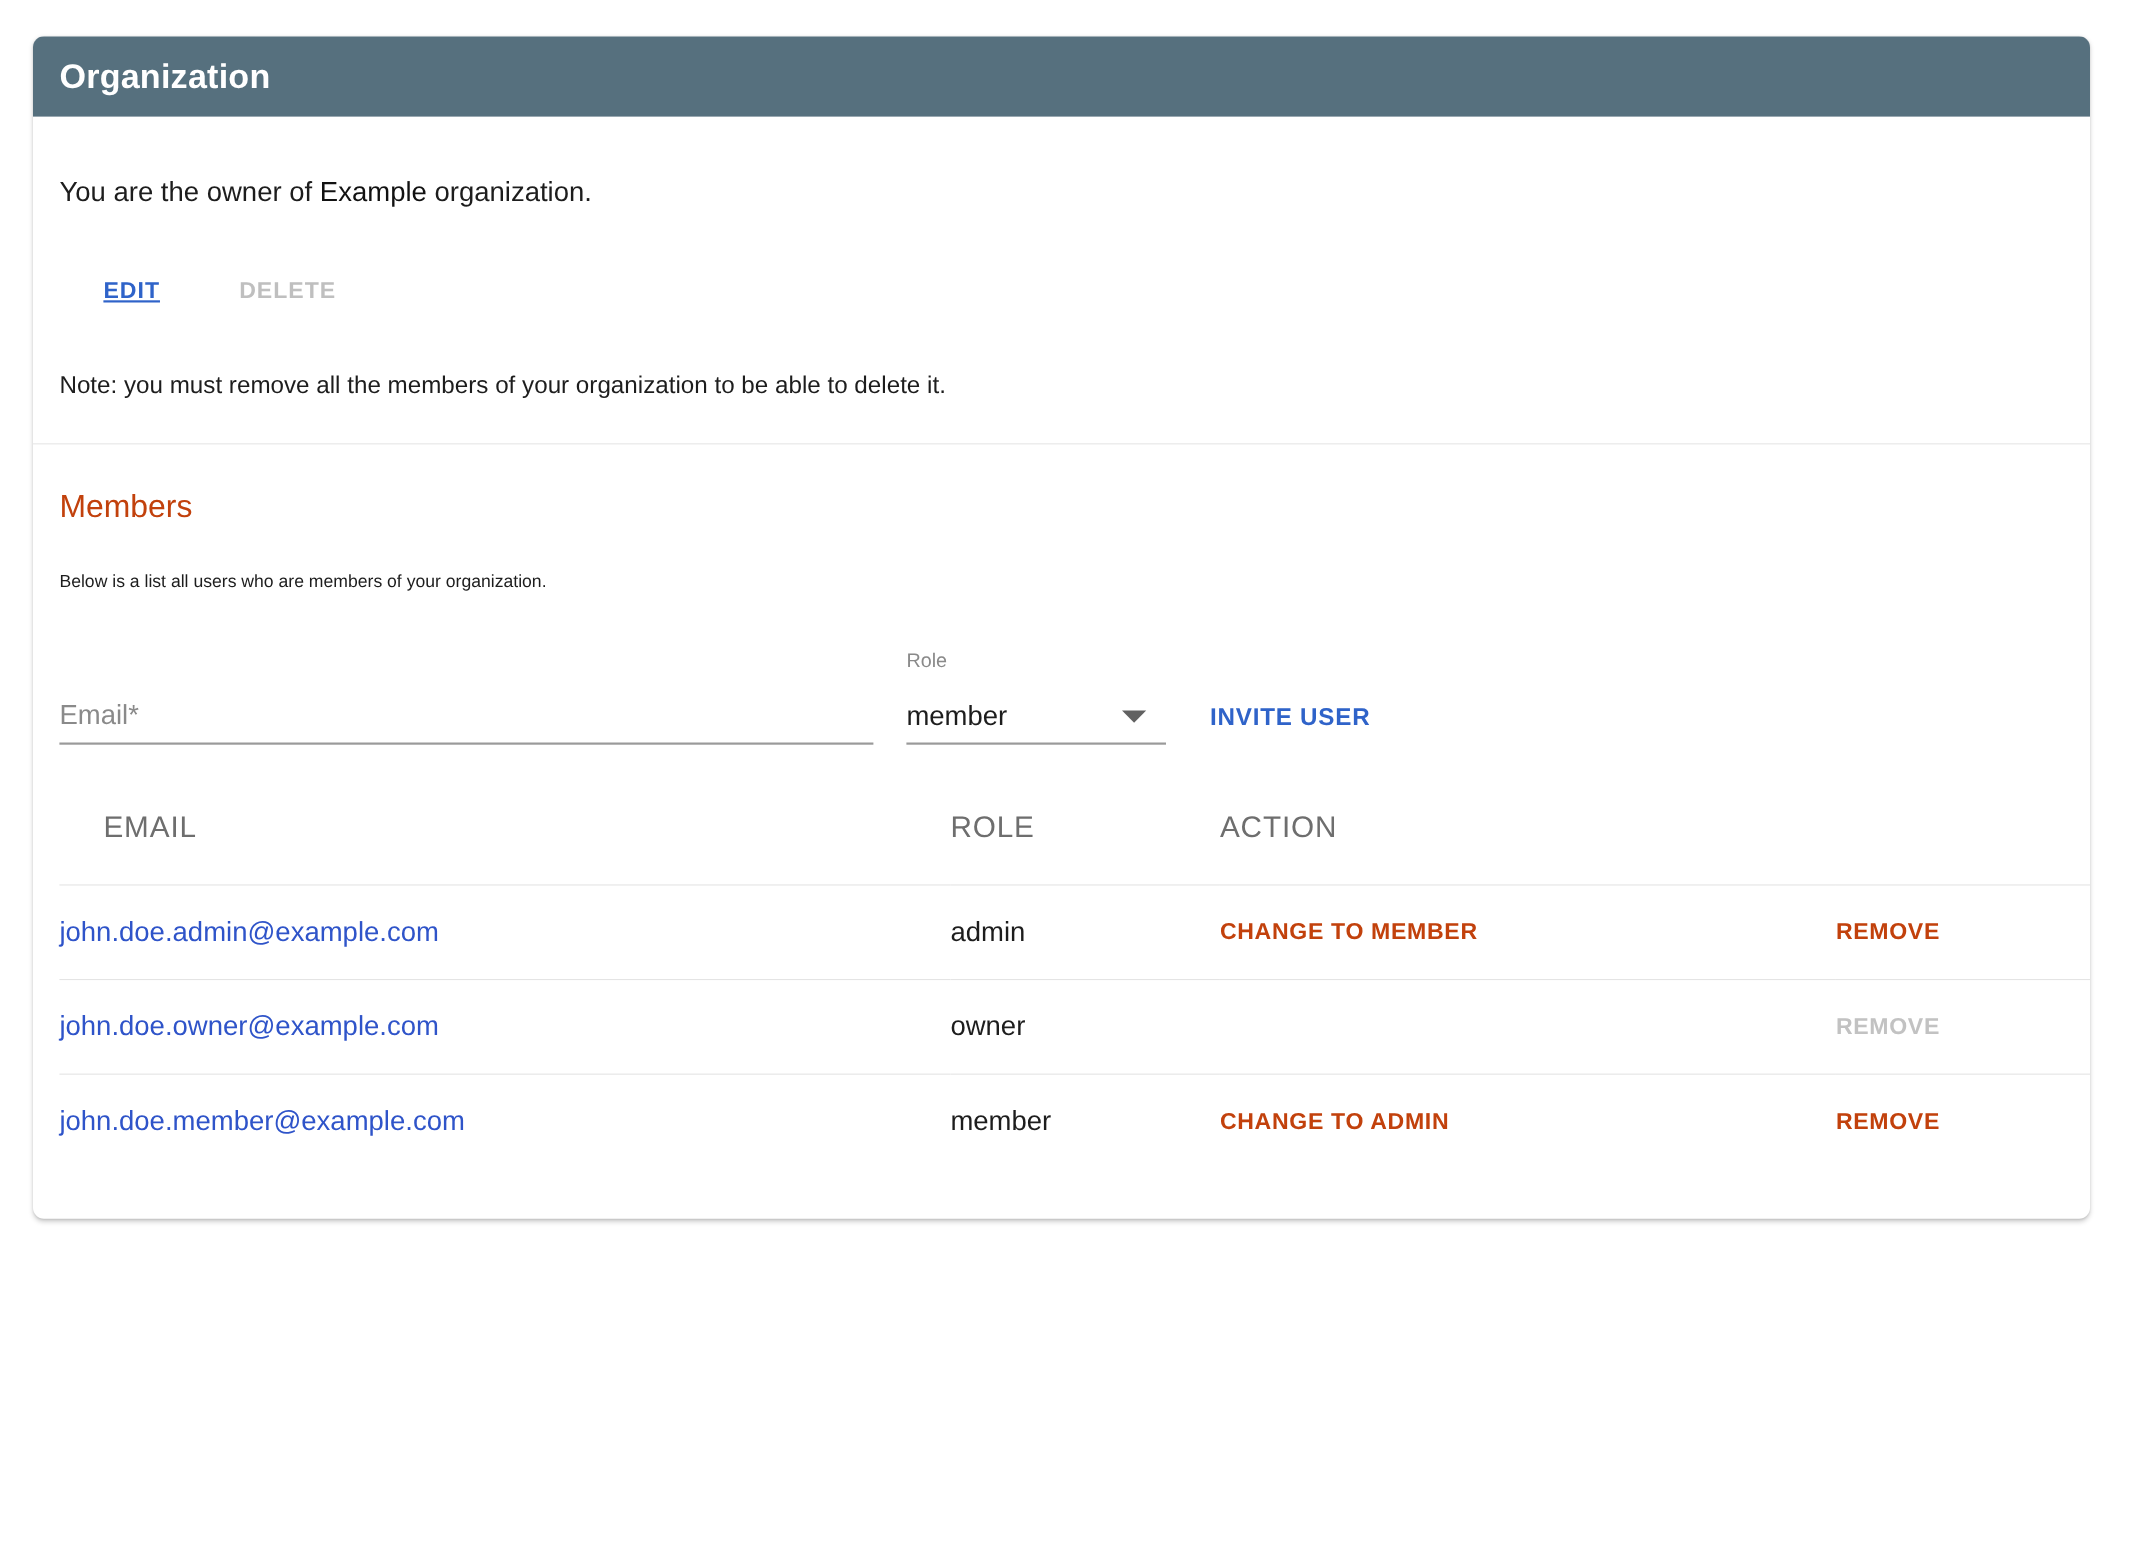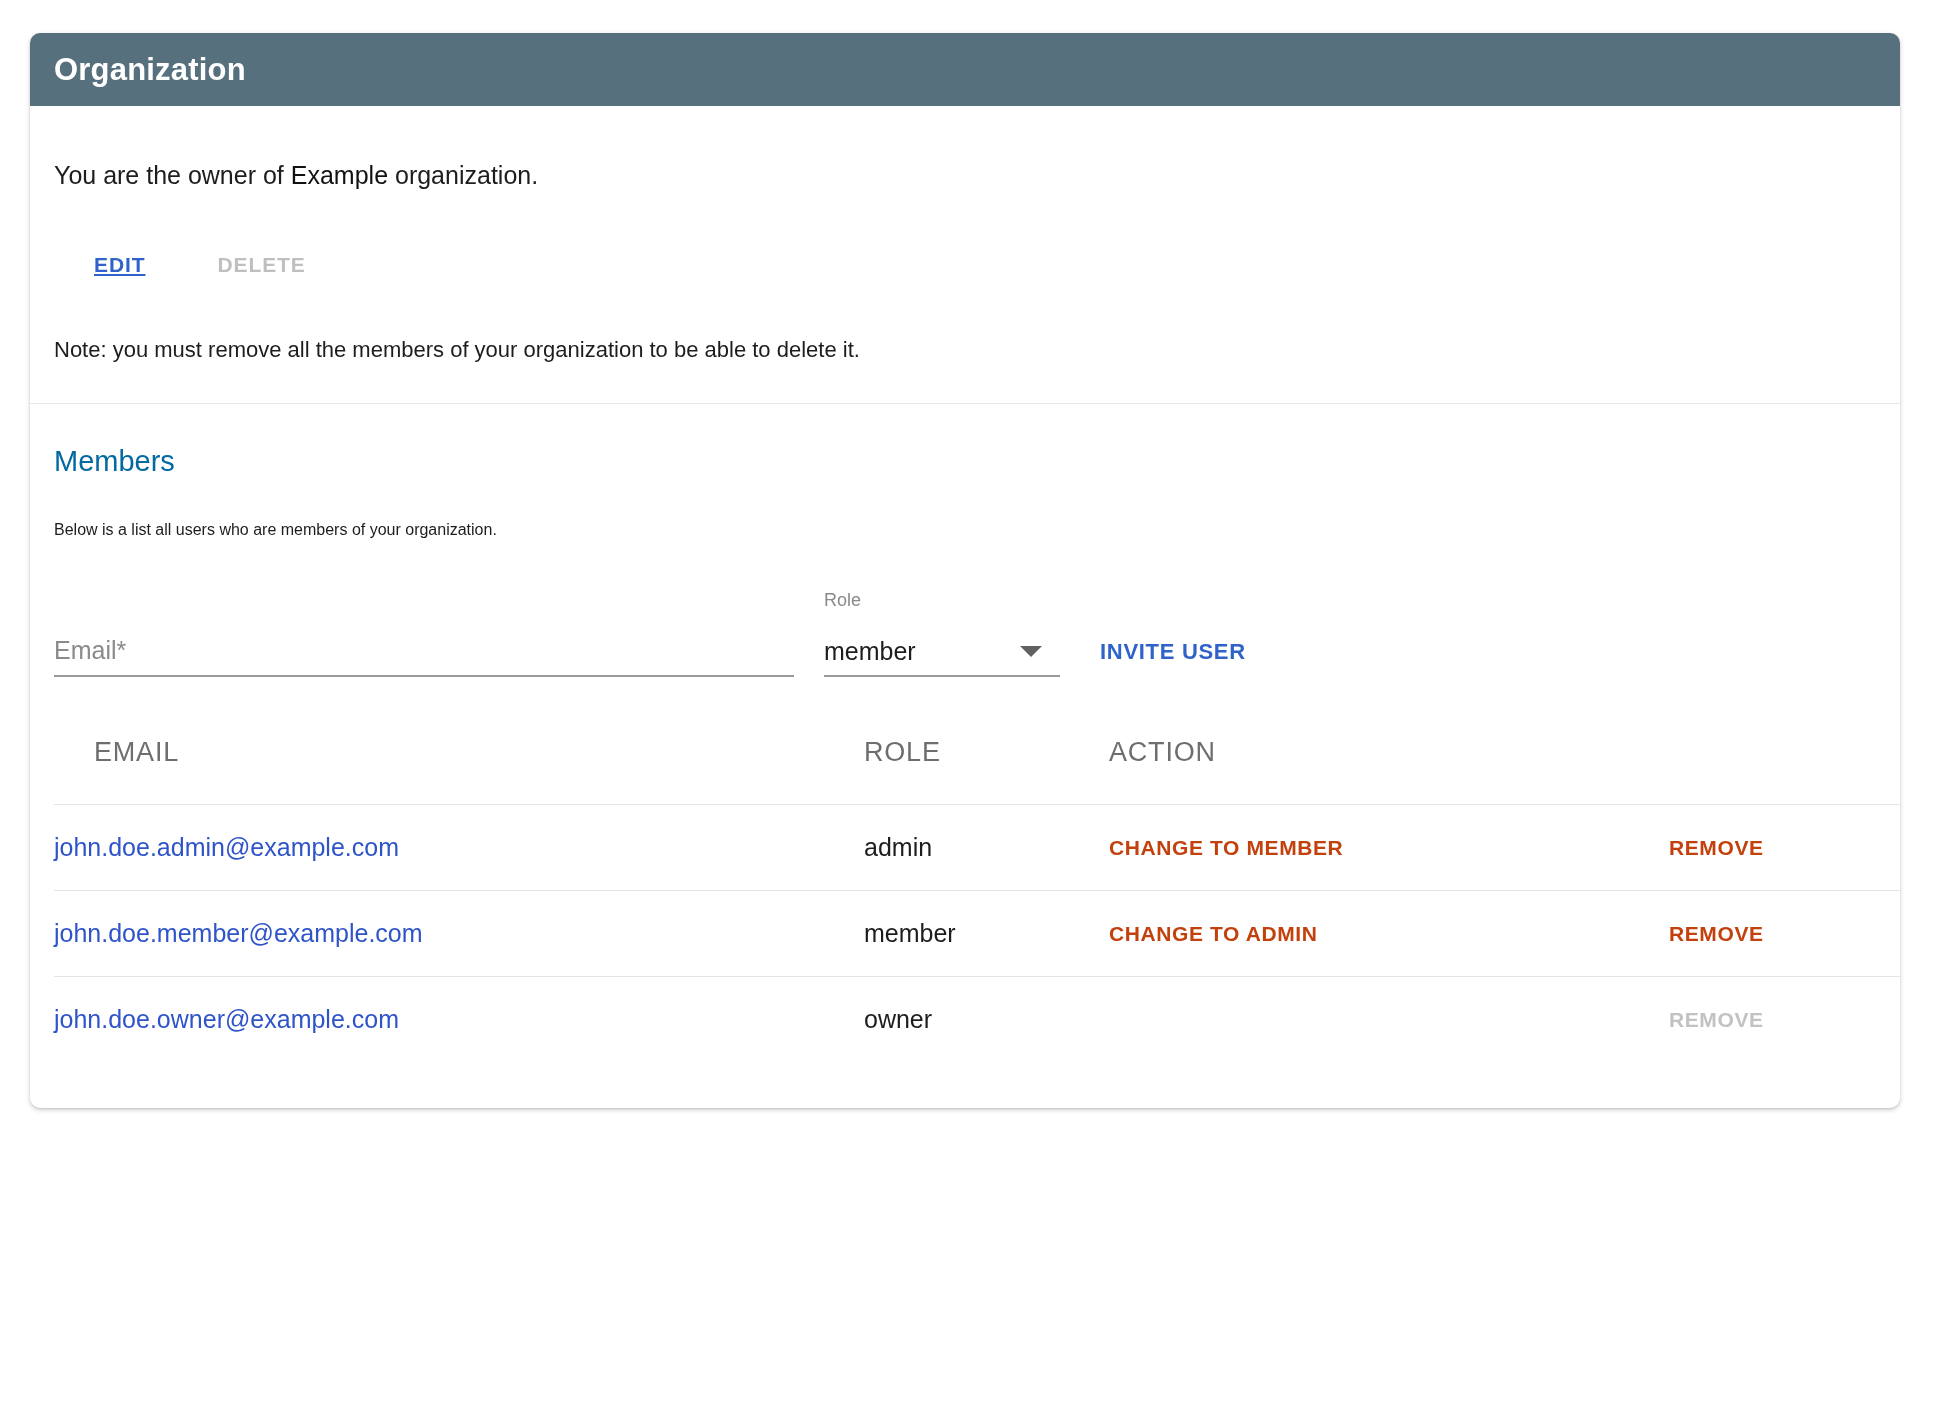--- a/index.html
+++ b/index.html
@@ -103,21 +103,21 @@
   }
 
   
   .section-members {
     padding: 40px 24px 46px 24px;
     box-sizing: border-box;
   }
 
   .members-title {
     font-size: 29px;
-    color: #0369a1;
+    color: #c2410c;
     font-weight: normal;
     margin: 0;
     line-height: 1.2;
   }
 
   .members-desc {
     margin-top: 41px;
     font-size: 16px;
     color: #1d1d1d;
     line-height: 1.2;
@@ -350,45 +350,45 @@
             <td>
               <button class="row-action-btn">CHANGE TO MEMBER</button>
             </td>
             <td>
               <button class="row-action-btn">REMOVE</button>
             </td>
           </tr>
 
           <tr>
             <td class="cell-email">
-              <a class="email-link">john.doe.member@example.com</a>
-            </td>
-            <td>
-              <span class="role-text">member</span>
-            </td>
-            <td>
-              <button class="row-action-btn">CHANGE TO ADMIN</button>
-            </td>
-            <td>
-              <button class="row-action-btn">REMOVE</button>
+              <a class="email-link">john.doe.owner@example.com</a>
+            </td>
+            <td>
+              <span class="role-text">owner</span>
+            </td>
+            <td>
+              <span class="row-action-empty"></span>
+            </td>
+            <td>
+              <button class="row-action-btn disabled">REMOVE</button>
             </td>
           </tr>
 
           <tr>
             <td class="cell-email">
-              <a class="email-link">john.doe.owner@example.com</a>
-            </td>
-            <td>
-              <span class="role-text">owner</span>
-            </td>
-            <td>
-              <span class="row-action-empty"></span>
-            </td>
-            <td>
-              <button class="row-action-btn disabled">REMOVE</button>
+              <a class="email-link">john.doe.member@example.com</a>
+            </td>
+            <td>
+              <span class="role-text">member</span>
+            </td>
+            <td>
+              <button class="row-action-btn">CHANGE TO ADMIN</button>
+            </td>
+            <td>
+              <button class="row-action-btn">REMOVE</button>
             </td>
           </tr>
 
         </tbody>
       </table>
 
     </div>
   </div>
 </div>
 

